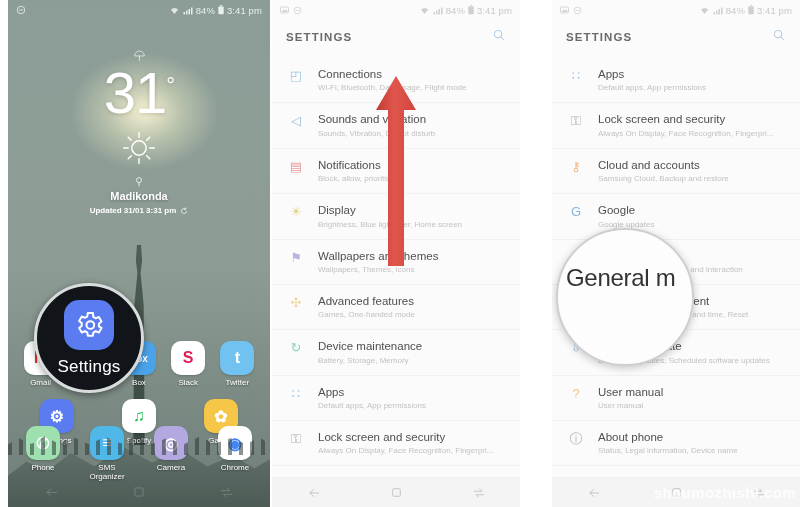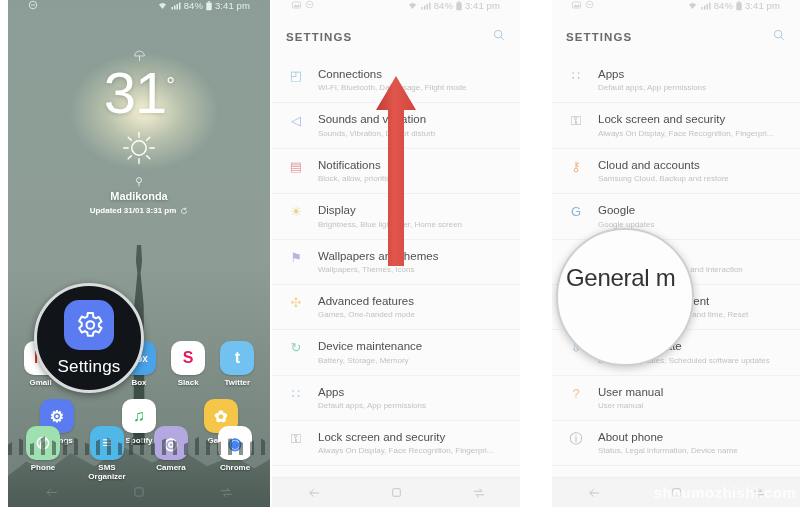--- a/index.html
+++ b/index.html
@@ -12,22 +12,22 @@
   .stage { position: relative; width: 800px; height: 507px; background:#fff; }
 
   
   .phone { position: absolute; top: 0; height: 507px; overflow: hidden; }
   #phone1 { left: 8px;  width: 262px; }
   #phone2 { left: 272px; width: 248px; }
   #phone3 { left: 552px; width: 248px; }
 
   
   .statusbar {
-    height: 20px; display: flex; align-items: flex-start;
-    padding: 0 20px; font-size: 9px; letter-spacing: .1px;
+    height: 20px; display: flex; align-items: center;
+    padding: 0 8px; font-size: 9px; letter-spacing: .1px;
   }
   .sb-left { display: flex; align-items: center; gap: 4px; }
   .sb-right { margin-left: auto; display: flex; align-items: center; gap: 3px; }
   .sb-time { font-size: 9.5px; }
   .sb-batt { font-size: 9.5px; }
 
   
   .home {
     position: relative; width: 100%; height: 100%;
     background:
@@ -71,21 +71,21 @@
     display: flex; flex-direction: column; gap: 12px; padding: 0 8px;
   }
   .approw { display: flex; justify-content: space-around; }
   .app { width: 48px; text-align: center; }
   .app .ic {
     width: 34px; height: 34px; margin: 0 auto; border-radius: 10px;
     display: flex; align-items: center; justify-content: center;
     font-weight: bold; color: #fff; font-size: 15px;
     box-shadow: 0 1px 2px rgba(0,0,0,.18);
   }
-  .app .lb { font-size: 8px; color: #fff; margin-top: 3px; text-shadow: 0 1px 2px rgba(0,0,0,.45); font-weight: bold; }
+  .app .lb { font-size: 8px; color: #fff; margin-top: 3px; text-shadow: 0 1px 2px rgba(0,0,0,.45); }
   .dock { position: absolute; left: 0; right: 0; bottom: 26px; z-index: 3; padding: 0 3px; }
 
   
   .mag1 {
     position: absolute; left: 26px; top: 283px; width: 110px; height: 110px;
     border-radius: 50%; background: #111418; border: 3px solid #d9dcdd;
     box-shadow: 0 2px 7px rgba(0,0,0,.4); z-index: 10;
     display: flex; flex-direction: column; align-items: center; justify-content: center;
   }
   .mag1 .gear-tile {

